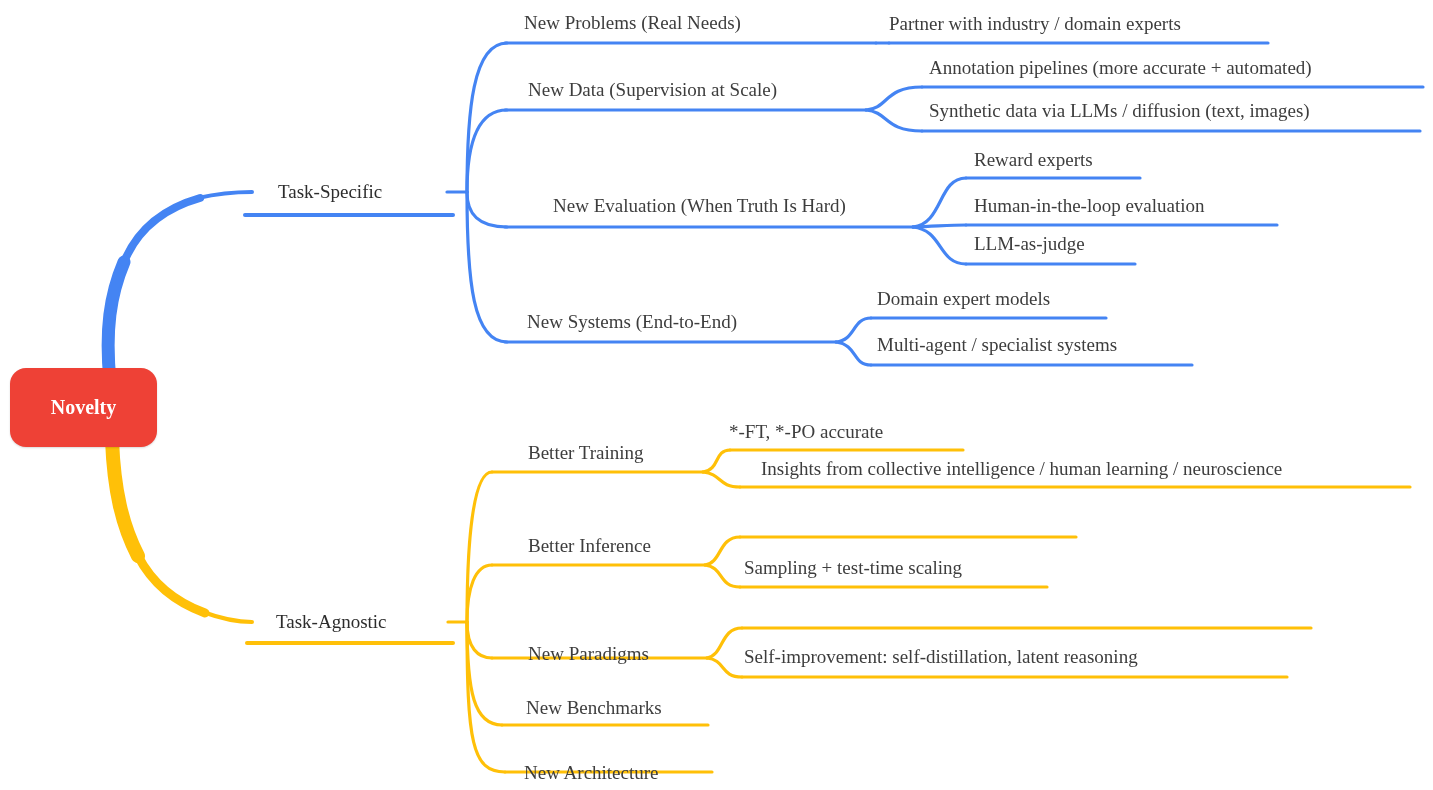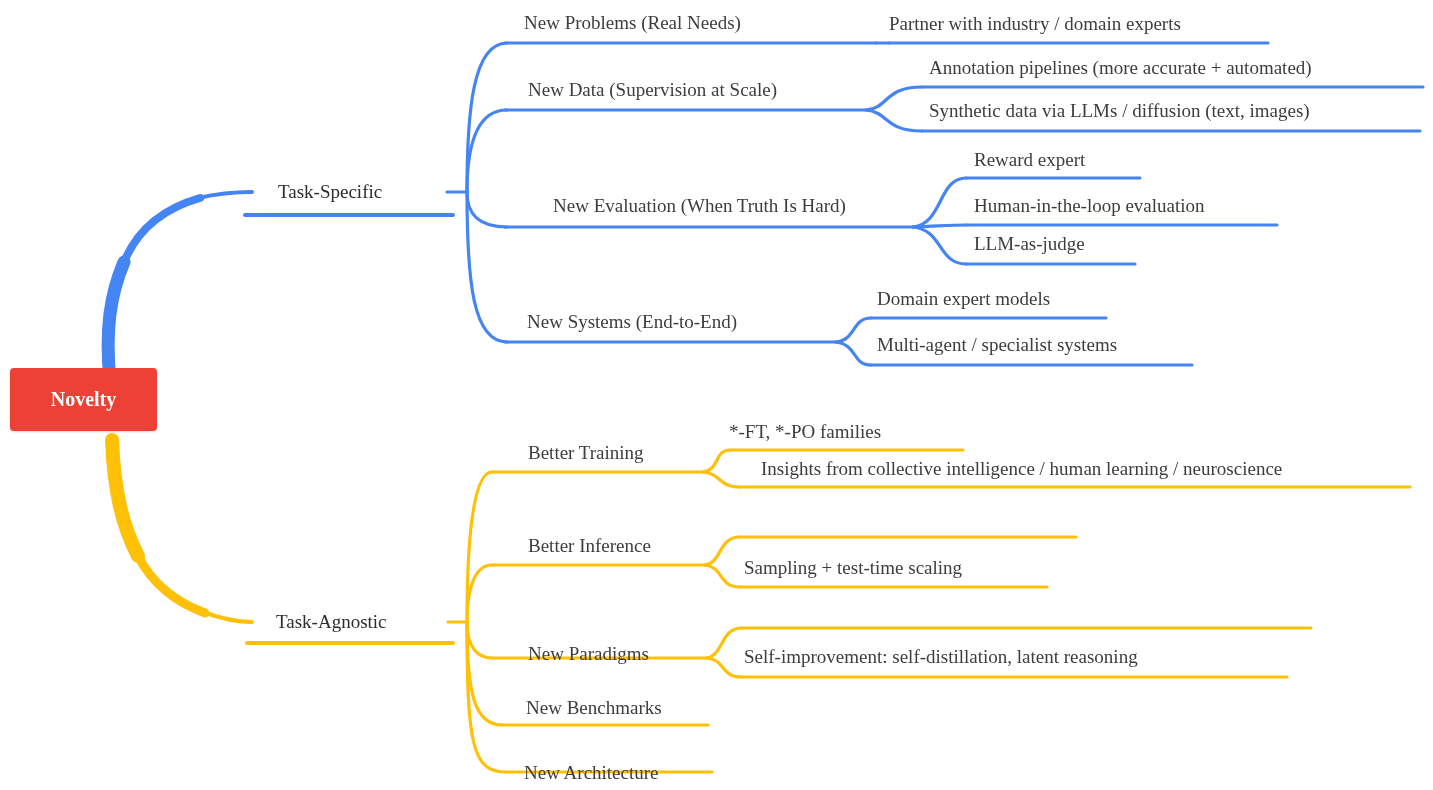--- a/index.html
+++ b/index.html
@@ -6,22 +6,22 @@
   #canvas{position:relative;width:1433px;height:790px;background:#ffffff;overflow:hidden;
           font-family:"Liberation Serif",serif;}
   #edges{position:absolute;left:0;top:0;width:1433px;height:790px;}
   #edges path, #edges line{fill:none;stroke-linecap:round;}
   .eb{stroke:var(--blue);}
   .ey{stroke:var(--yellow);}
   .w3{stroke-width:3.2px;}
   .w4{stroke-width:4px;}
   .lbl{position:absolute;font-size:19px;line-height:22px;color:#3d3d3d;white-space:nowrap;text-align:center;}
   .lbl.b{font-weight:normal;color:#2d2d2d;}
-  .root{position:absolute;left:10px;top:368px;width:147px;height:63px;background:var(--red);
-        border-radius:4px;color:#ffffff;font-weight:bold;font-size:20px;
+  .root{position:absolute;left:10px;top:368px;width:147px;height:79px;background:var(--red);
+        border-radius:16px;color:#ffffff;font-weight:bold;font-size:20px;
         display:flex;align-items:center;justify-content:center;
         box-shadow:0 1px 2px rgba(0,0,0,0.15);}
 </style>
 </head>
 <body>
 
 <div id="canvas">
 
   <svg id="edges" viewBox="0 0 1433 790" xmlns="http://www.w3.org/2000/svg">
 
@@ -109,30 +109,30 @@
   <div class="lbl b" style="left:276px;top:611px;">Task-Agnostic</div>
 
   <div class="lbl" style="left:524px;top:12px;">New Problems (Real Needs)</div>
   <div class="lbl" style="left:528px;top:79px;">New Data (Supervision at Scale)</div>
   <div class="lbl" style="left:553px;top:195px;">New Evaluation (When Truth Is Hard)</div>
   <div class="lbl" style="left:527px;top:311px;">New Systems (End-to-End)</div>
 
   <div class="lbl" style="left:889px;top:13px;">Partner with industry / domain experts</div>
   <div class="lbl" style="left:929px;top:57px;">Annotation pipelines (more accurate + automated)</div>
   <div class="lbl" style="left:929px;top:100px;">Synthetic data via LLMs / diffusion (text, images)</div>
-  <div class="lbl" style="left:974px;top:149px;">Reward expert</div>
+  <div class="lbl" style="left:974px;top:149px;">Reward experts</div>
   <div class="lbl" style="left:974px;top:195px;">Human-in-the-loop evaluation</div>
   <div class="lbl" style="left:974px;top:233px;">LLM-as-judge</div>
   <div class="lbl" style="left:877px;top:288px;">Domain expert models</div>
   <div class="lbl" style="left:877px;top:334px;">Multi-agent / specialist systems</div>
 
   <div class="lbl" style="left:528px;top:442px;">Better Training</div>
   <div class="lbl" style="left:528px;top:535px;">Better Inference</div>
   <div class="lbl" style="left:528px;top:643px;">New Paradigms</div>
   <div class="lbl" style="left:526px;top:697px;">New Benchmarks</div>
   <div class="lbl" style="left:524px;top:744px;margin-top:18px;">New Architecture</div>
 
-  <div class="lbl" style="left:729px;top:421px;">*-FT, *-PO families</div>
+  <div class="lbl" style="left:729px;top:421px;">*-FT, *-PO accurate</div>
   <div class="lbl" style="left:761px;top:458px;">Insights from collective intelligence / human learning / neuroscience</div>
   <div class="lbl" style="left:744px;top:557px;">Sampling + test-time scaling</div>
   <div class="lbl" style="left:744px;top:646px;">Self-improvement: self-distillation, latent reasoning</div>
 
 </div>
 
 </body></html>

